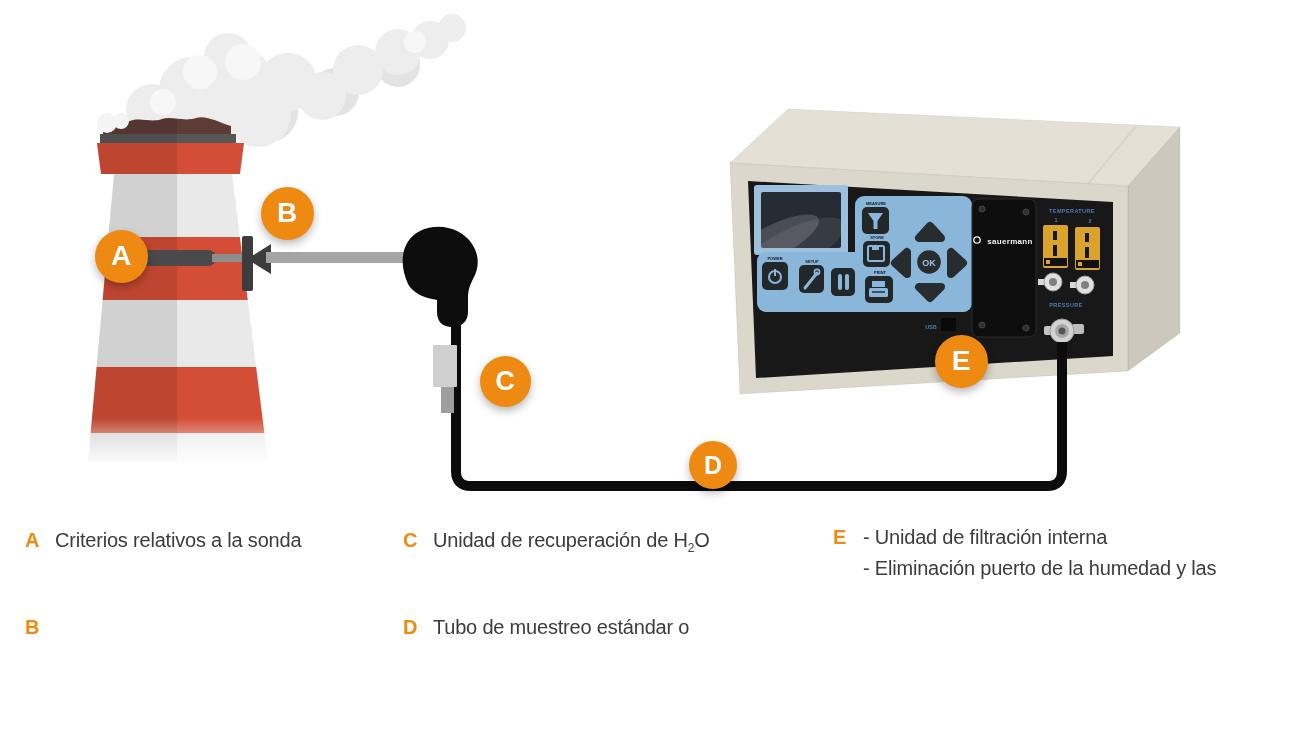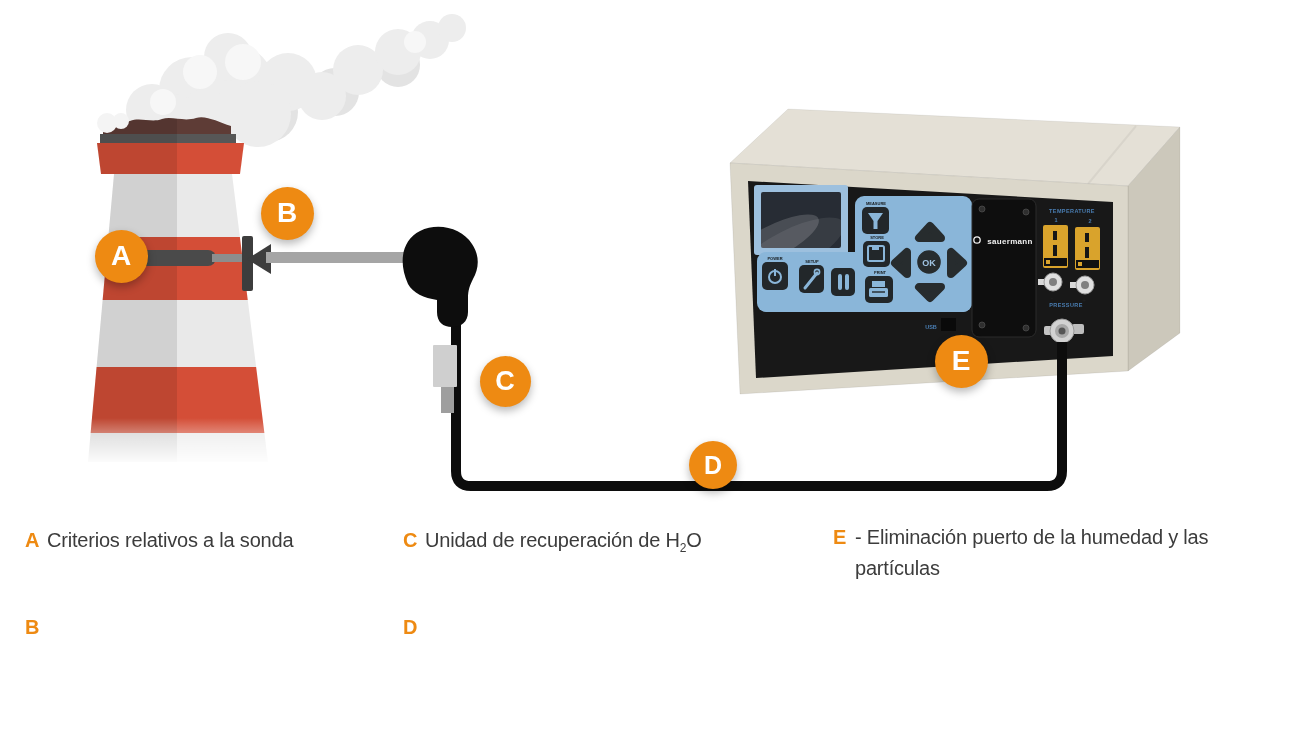--- a/index.html
+++ b/index.html
@@ -22,21 +22,21 @@
     display:flex;align-items:center;justify-content:center;
     color:#fff;font-weight:bold;
   }
   .legend-item{
     position:absolute;display:flex;align-items:flex-start;
     color:var(--text);font-size:20px;line-height:31px;letter-spacing:-0.2px;
   }
   .legend-letter{
     color:var(--orange);font-weight:bold;width:22px;flex:0 0 22px;
   }
-  .legend-body{white-space:nowrap;}
+  .legend-body{white-space:nowrap;margin-left:8px;}
   .legend-line sub{font-size:12px;}
   svg text{font-family:"Liberation Sans",sans-serif;}
   .blue-label{fill:var(--label-blue);font-weight:bold;}
   .tiny-label{fill:#161a1d;font-weight:bold;}
 </style>
 </head>
 <body>
 
 <div id="page">
 
@@ -281,24 +281,25 @@
       </div>
       <div class="legend-item" style="left: 403px; top: 525px;">
         <span class="legend-letter">C</span>
         <div class="legend-body">
           <div class="legend-line"><span>Unidad de recuperación de H</span><sub>2</sub><span>O</span></div>
         </div>
       </div>
       <div class="legend-item" style="left: 403px; top: 612px;">
         <span class="legend-letter">D</span>
         <div class="legend-body">
+          <div class="legend-line"><span>Tubo de muestreo estándar o</span></div>
         </div>
       </div>
       <div class="legend-item" style="left: 833px; top: 522px;">
         <span class="legend-letter">E</span>
         <div class="legend-body">
+          <div class="legend-line"><span>- Unidad de filtración interna</span></div>
           <div class="legend-line"><span>- Eliminación puerto de la humedad y las</span></div>
-          <div class="legend-line"><span>partículas</span></div>
         </div>
       </div>
     </div>
 
 </div>
 
 </body></html>

